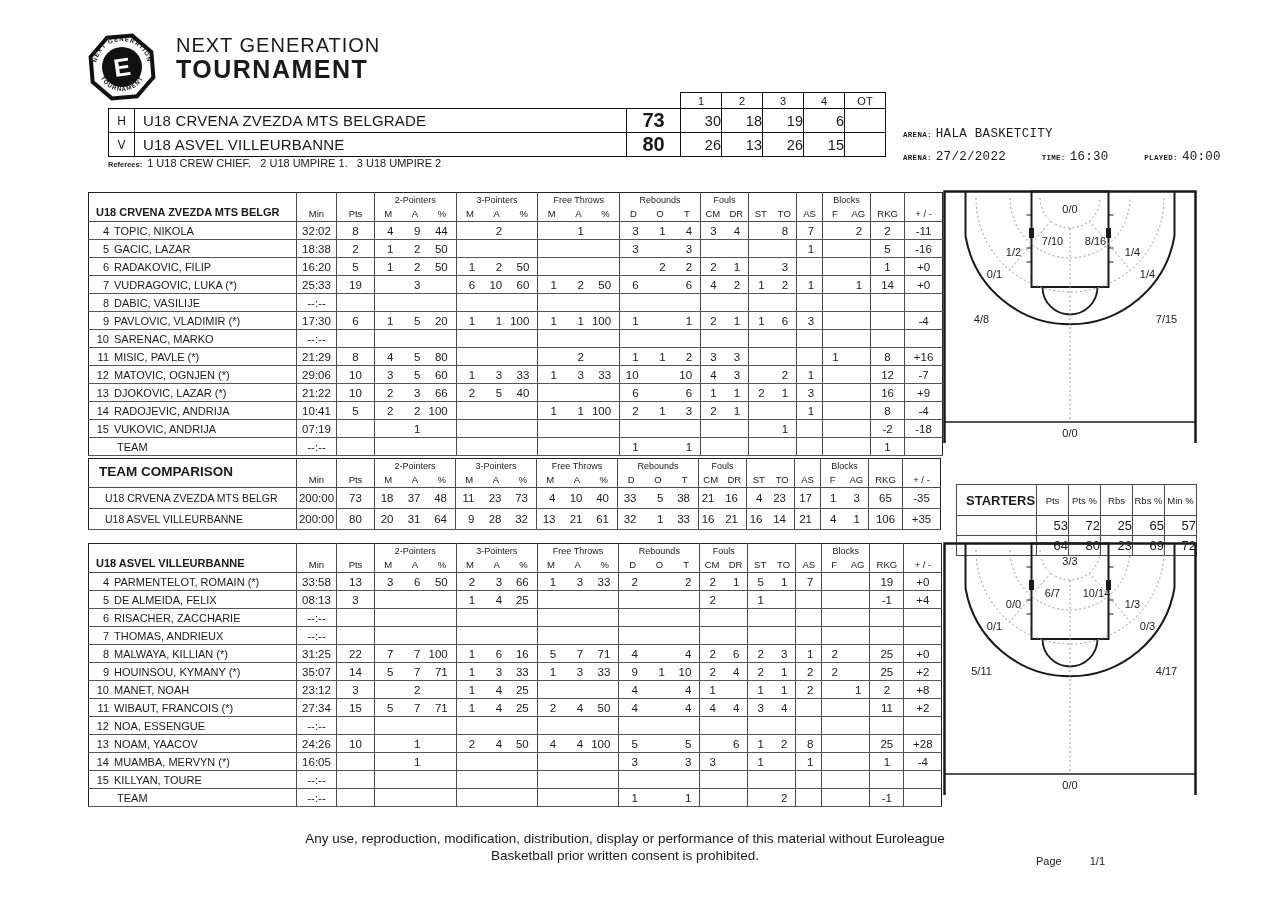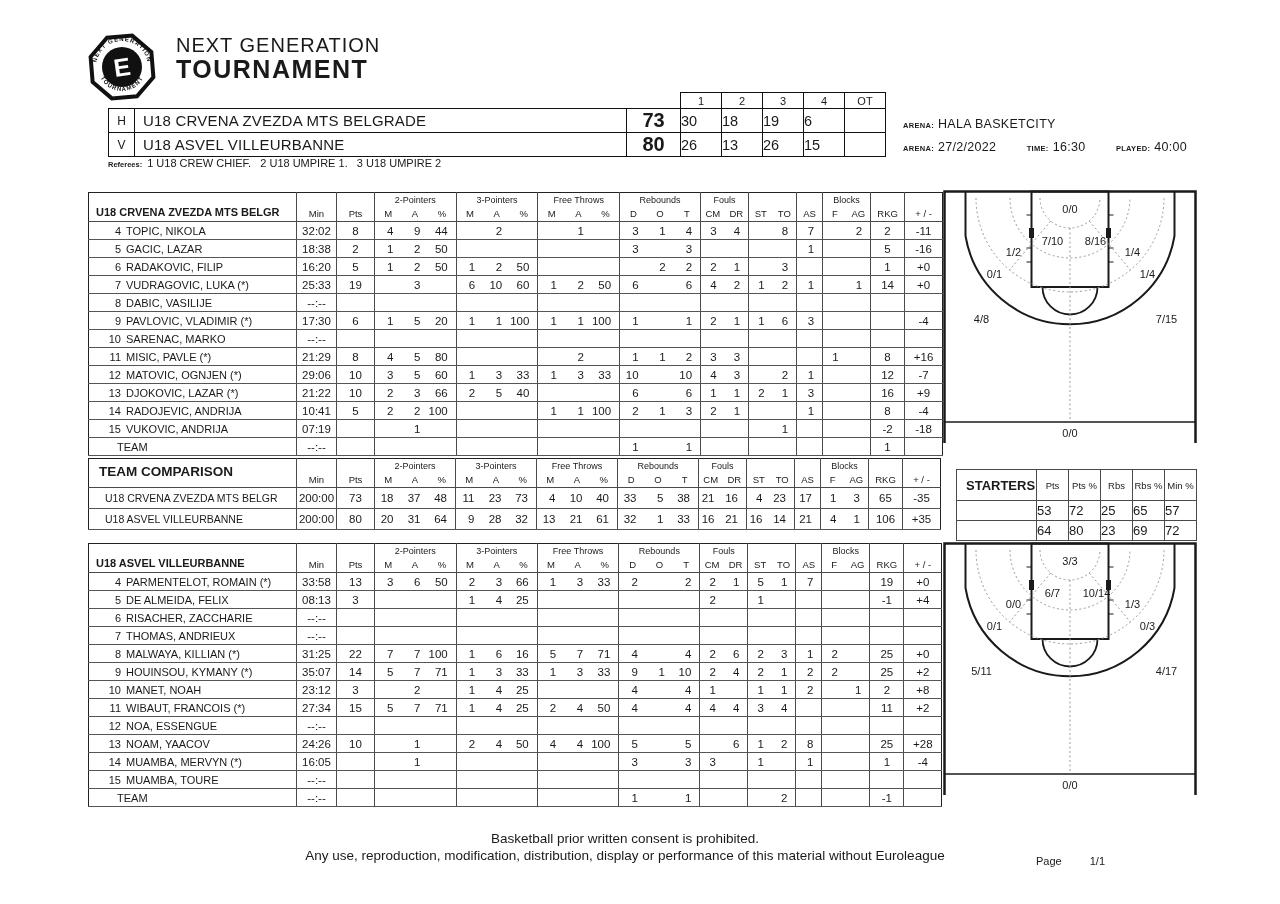--- a/index.html
+++ b/index.html
@@ -17,27 +17,27 @@
 
   
   .score{left:108px;top:92px;border-collapse:collapse;table-layout:fixed;}
   .score td{border:1.6px solid #111;padding:0;}
   .score .qh td{height:15px;font-size:11px;text-align:center;border-width:1.3px;}
   .score td.nb{border:none;}
   .score .trow td{height:22px;}
   .score .side{text-align:center;font-size:12px;}
   .score .tname{font-size:15px;padding-left:8px;letter-spacing:.2px;}
   .score .total{font-size:20px;font-weight:bold;text-align:center;}
-  .score .q{font-size:14.5px;text-align:left;}
+  .score .q{font-size:14.5px;text-align:right;}
 
   .refs{left:108px;top:157px;font-size:11px;}
   .refs .lbl{font-size:7.5px;font-weight:bold;margin-right:5px;}
   .refs .val{white-space:pre;}
 
-  .info{left:903px;top:114px;}
+  .info{left:903px;top:124px;font-family:Liberation Mono, monospace;}
   .info .row{margin-bottom:5px;white-space:nowrap;}
   .info .lbl{font-size:7.5px;font-weight:bold;letter-spacing:.3px;margin-right:4px;}
   .info .val{font-size:12.5px;letter-spacing:.3px;}
   .info .gap{display:inline-block;width:26px;}
 
   
   .statmount{position:absolute;}
   #home-box{left:88px;top:192px;}
   #comparison{left:88px;top:458px;}
   #away-box{left:88px;top:543px;}
@@ -47,31 +47,31 @@
   table.stat thead .grp{height:13px;font-size:9px;font-weight:400;text-align:center;}
   table.stat thead .sub{height:15px;font-size:9.5px;font-weight:400;text-align:center;
                         border-bottom:1px solid #4a4a4a;}
   table.stat thead .tname{text-align:left;font-weight:bold;font-size:11px;
                           vertical-align:bottom;padding:0 0 3px 7px;border-bottom:1px solid #4a4a4a;}
   table.stat thead .comptitle{font-size:13.5px;vertical-align:middle;padding-left:10px;}
   table.stat tbody td{height:17px;font-size:11.5px;border-bottom:1px solid #555;}
   table.comp tbody td{height:20px;}
   table.stat td.r{text-align:right;padding-right:8px;}
   table.stat td.c{text-align:center;}
-  table.stat td.pname{text-align:left;padding-left:16px;font-size:11px;}
+  table.stat td.pname{text-align:left;padding-left:4px;font-size:11px;}
   .pno{display:inline-block;width:16px;text-align:right;margin-right:5px;}
   table.stat td.teamname{padding-left:28px;}
   table.stat td.cname{padding-left:16px;font-size:10.5px;}
 
   
-  .starters{left:956px;top:469px;border-collapse:collapse;table-layout:fixed;border:1.4px solid #222;}
+  .starters{left:956px;top:484px;border-collapse:collapse;table-layout:fixed;border:1.4px solid #222;}
   .starters th,.starters td{border:1px solid #4a4a4a;padding:0;}
   .starters .stitle{height:30px;font-size:13px;font-weight:bold;text-align:left;padding-left:9px;}
   .starters .shead{font-size:9.5px;font-weight:400;text-align:center;}
-  .starters td{height:19px;font-size:13px;text-align:left;}
+  .starters td{height:19px;font-size:13px;text-align:right;}
 
   
   .chart{position:absolute;width:258px;height:253px;}
   #chart-home{left:941px;top:190px;}
   #chart-away{left:941px;top:542px;}
   .chart text{font-size:11px;fill:#1a1a1a;}
 
   
   .footer{left:150px;top:830px;width:950px;text-align:center;}
   .f1{font-size:13.5px;line-height:17px;}
@@ -1082,21 +1082,21 @@
           <td class="r"></td>
           <td class="r bl">1</td>
           <td class="r"></td>
           <td class="r bl">1</td>
           <td class="r bl"></td>
           <td class="r"></td>
           <td class="c bl">1</td>
           <td class="c bl">-4</td>
         </tr>
         <tr>
-          <td class="pname"><span class="pno">15</span><span class="pn">MUAMBA, TOURE</span></td>
+          <td class="pname"><span class="pno">15</span><span class="pn">KILLYAN, TOURE</span></td>
           <td class="c bl">--:--</td>
           <td class="c bl"></td>
           <td class="r bl"></td>
           <td class="r"></td>
           <td class="r"></td>
           <td class="r bl"></td>
           <td class="r"></td>
           <td class="r"></td>
           <td class="r bl"></td>
           <td class="r"></td>
@@ -1207,18 +1207,18 @@
     <text x="190" y="66">1/3</text>
     <text x="52" y="88">0/1</text>
     <text x="205" y="88">0/3</text>
     <text x="39" y="133">5/11</text>
     <text x="224" y="133">4/17</text>
     <text x="127.5" y="247">0/0</text>
   </g>
 </svg>
 
 <div class="abs footer">
+  <div class="f1">Any use, reproduction, modification, distribution, display or performance of this material without Euroleague</div>
   <div class="f1">Basketball prior written consent is prohibited.</div>
-  <div class="f1">Any use, reproduction, modification, distribution, display or performance of this material without Euroleague</div>
 </div>
 <div class="abs pageno">
   <span class="pl">Page</span><span>1/1</span>
 </div>
 
 </body></html>

